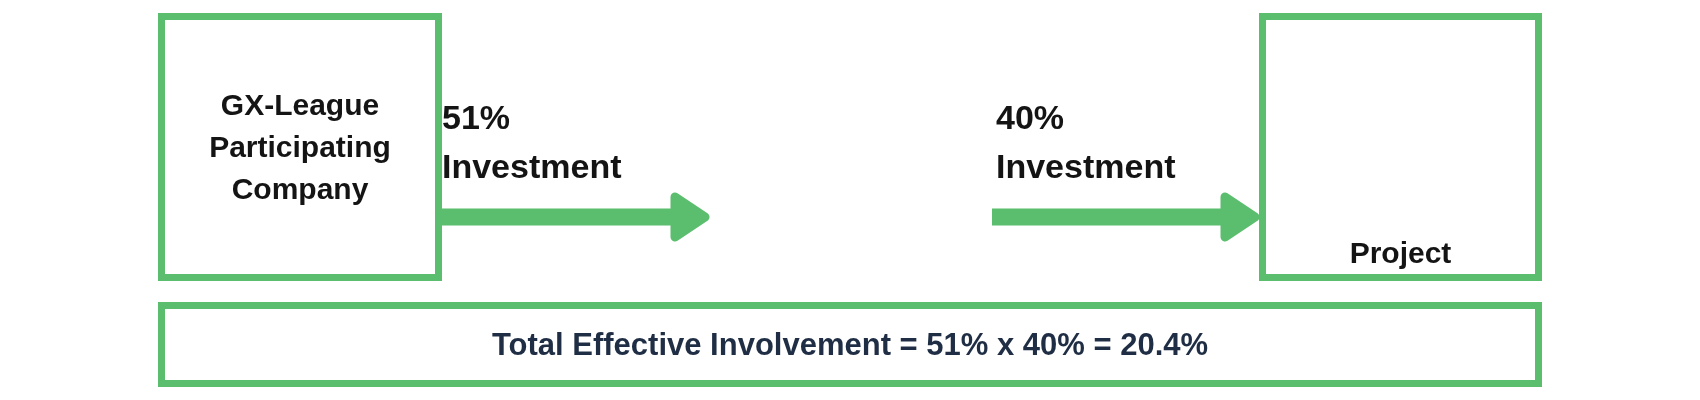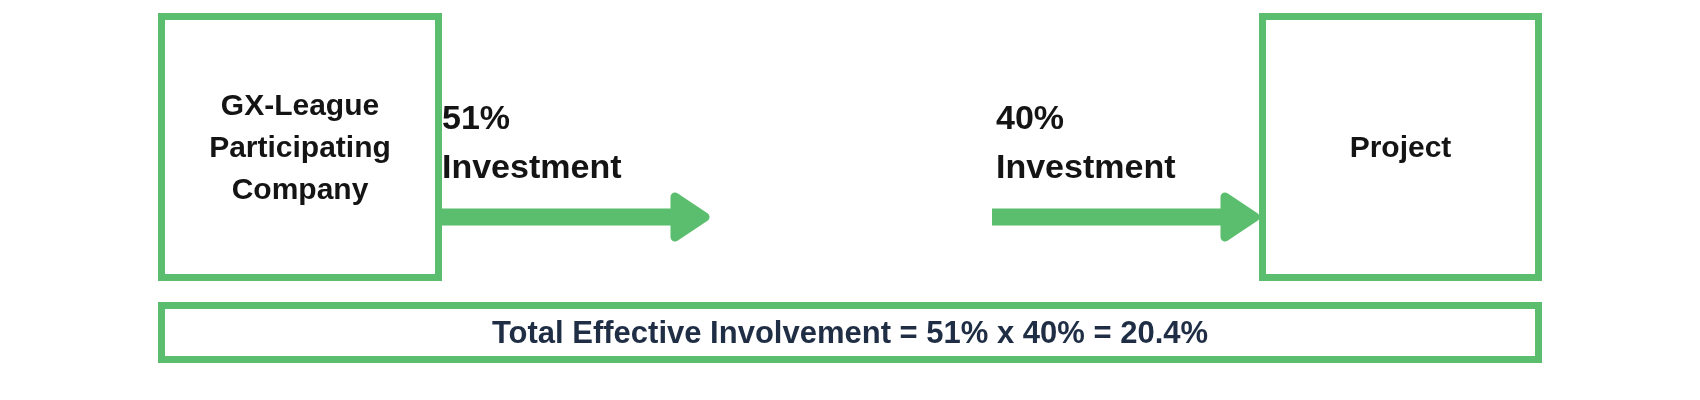--- a/index.html
+++ b/index.html
@@ -31,21 +31,21 @@
   .box-label {
     font-size: 30px;
     font-weight: 700;
     line-height: 42px;
     color: var(--box-text);
     text-align: center;
     white-space: pre-line;
   }
   .box-1 { left: 158px;  width: 284px; }
   .box-2 { left: 710px;  width: 282px; }
-  .box-3 { left: 1259px; width: 283px; }
+  .box-3 { left: 1259px; width: 283px; align-items: flex-end; }
 
   .arrow {
     position: absolute;
     top: 189px;
     width: 268px;
     height: 56px;
     display: block;
   }
   .arrow-1 { left: 442px; }
   .arrow-2 { left: 992px; }
@@ -71,21 +71,21 @@
     white-space: pre-line;
   }
   .arrow-label-1 { left: 442px; }
   .arrow-label-2 { left: 952px; margin-left: 44px; }
 
   .footer-bar {
     position: absolute;
     left: 158px;
     top: 302px;
     width: 1384px;
-    height: 61px;
+    height: 85px;
     border: 7px solid var(--accent-green);
     background: var(--background);
     display: flex;
     align-items: center;
     justify-content: center;
   }
   .footer-label {
     font-size: 31px;
     font-weight: 700;
     color: var(--footer-text);

